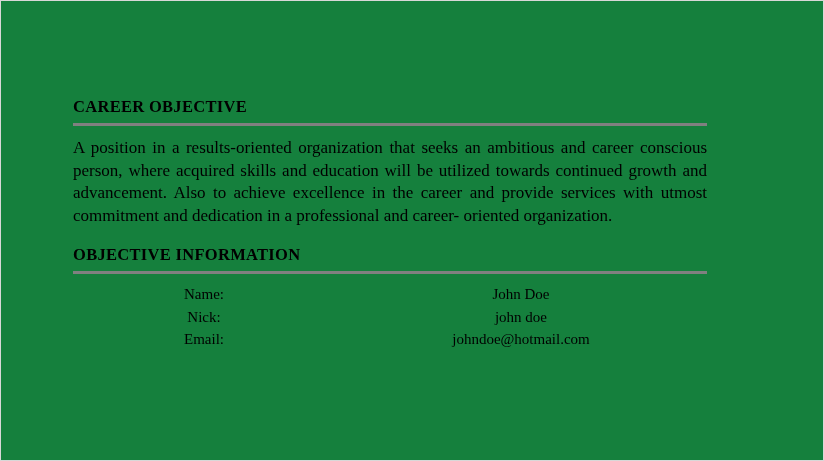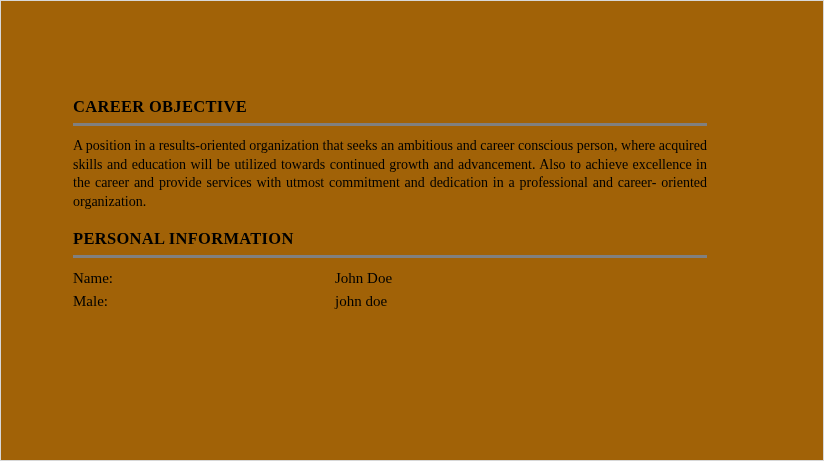--- a/index.html
+++ b/index.html
@@ -13,21 +13,21 @@
     font-family: "Liberation Serif", serif;
     color: #000000;
     overflow: hidden;
   }
   .page {
     position: relative;
     width: 824px;
     height: 461px;
     box-sizing: border-box;
     border: 1px solid #d8d8d8;
-    background: #a16207;
+    background: #15803d;
   }
   .doc-body {
     position: absolute;
     left: 72px;
     top: 96px;
     width: 634px;
   }
   .section-heading {
     font-family: "Liberation Serif", serif;
     font-weight: bold;
@@ -36,40 +36,41 @@
     margin: 0 0 6px 0;
     color: #000;
   }
   .section-rule {
     height: 3px;
     background: #808080;
     width: 100%;
     margin: 0 0 11px 0;
   }
   .objective-text {
-    font-size: 14px;
+    font-size: 17px;
     line-height: 1.33;
     text-align: justify;
     margin: 0;
     color: #000;
   }
   .spacer {
     height: 18px;
   }
   .info-table {
     border-collapse: collapse;
     width: 100%;
     margin-top: 4px;
   }
   .info-table td {
     font-size: 15px;
     line-height: 1.32;
     padding: 0 0 2.5px 0;
     vertical-align: top;
     color: #000;
+    text-align: center;
   }
   .info-label {
     width: 262px;
     white-space: nowrap;
   }
   .info-value {
     white-space: nowrap;
   }
 </style>
 </head>
@@ -80,30 +81,34 @@
 
     <div class="section">
       <h2 class="section-heading">CAREER OBJECTIVE</h2>
       <div class="section-rule"></div>
       <p class="objective-text">A position in a results-oriented organization that seeks an ambitious and career conscious person, where acquired skills and education will be utilized towards continued growth and advancement. Also to achieve excellence in the career and provide services with utmost commitment and dedication in a professional and career- oriented organization.</p>
     </div>
 
     <div class="spacer"></div>
 
     <div class="section">
-      <h2 class="section-heading">PERSONAL INFORMATION</h2>
+      <h2 class="section-heading">OBJECTIVE INFORMATION</h2>
       <div class="section-rule"></div>
       <table class="info-table">
         <tbody>
           <tr>
             <td class="info-label">Name:</td>
             <td class="info-value">John Doe</td>
           </tr>
           <tr>
-            <td class="info-label">Male:</td>
+            <td class="info-label">Nick:</td>
             <td class="info-value">john doe</td>
+          </tr>
+          <tr>
+            <td class="info-label">Email:</td>
+            <td class="info-value">johndoe@hotmail.com</td>
           </tr>
         </tbody>
       </table>
     </div>
 
   </div>
 </div>
 
 </body></html>

